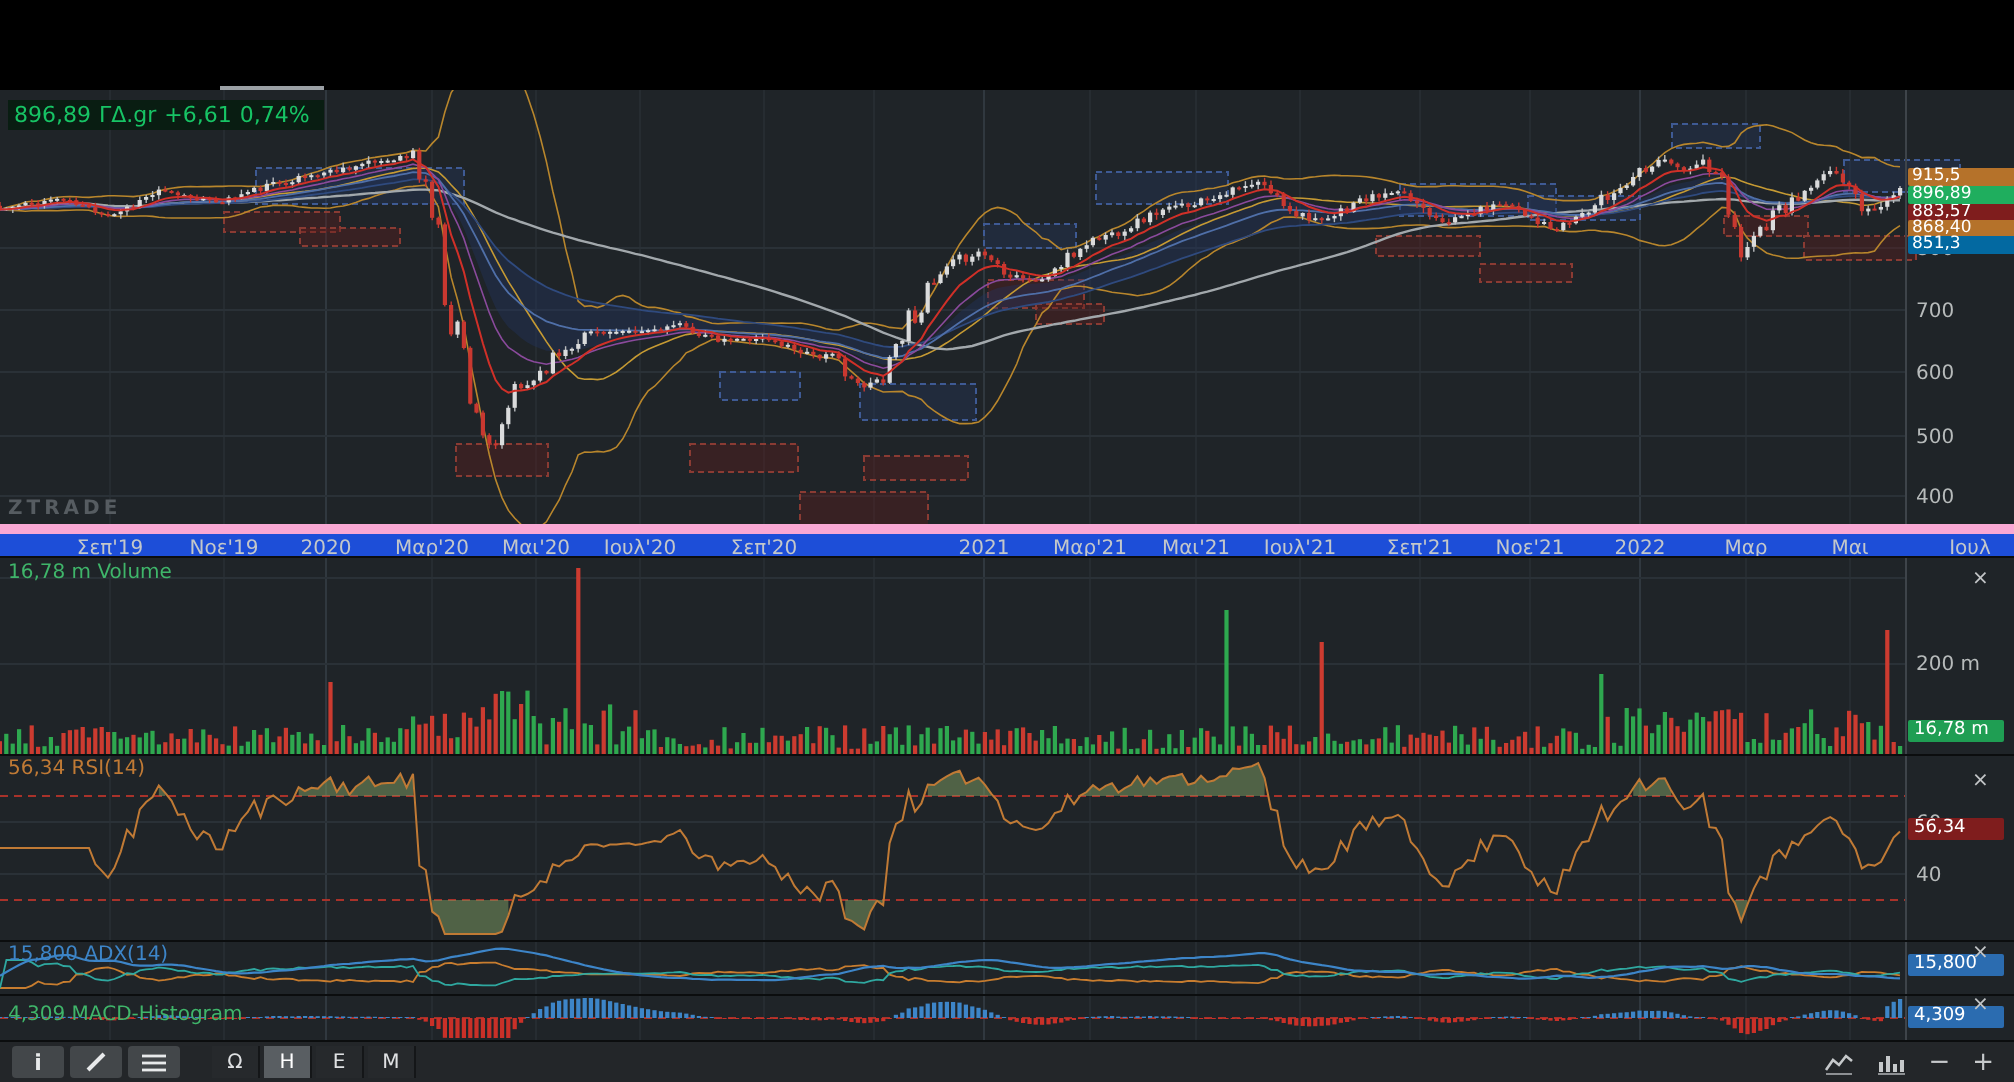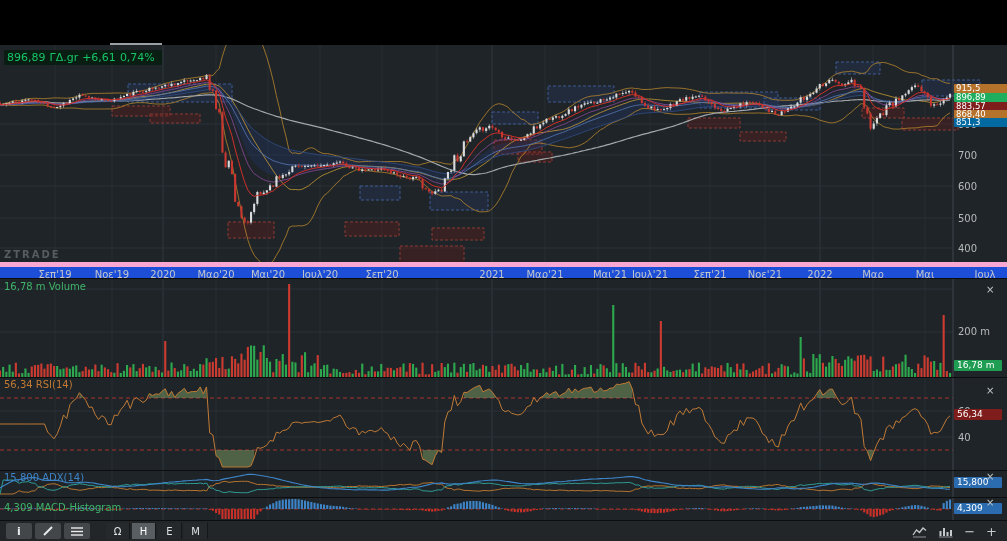--- a/index.html
+++ b/index.html
@@ -719,21 +719,21 @@
       <span style="left: 55px;">Σεπ'19</span>
       <span style="left: 112px;">Νοε'19</span>
       <span style="left: 163px;">2020</span>
       <span style="left: 216px;">Μαρ'20</span>
       <span style="left: 268px;">Μαι'20</span>
       <span style="left: 320px;">Ιουλ'20</span>
       <span style="left: 382px;">Σεπ'20</span>
       <span style="left: 437px; margin-top: 20px;">Νοε'20</span>
       <span style="left: 492px;">2021</span>
       <span style="left: 545px;">Μαρ'21</span>
-      <span style="left: 598px; margin-left: 12px;">Μαι'21</span>
+      <span style="left: 598px;">Μαι'21</span>
       <span style="left: 650px;">Ιουλ'21</span>
       <span style="left: 710px;">Σεπ'21</span>
       <span style="left: 765px;">Νοε'21</span>
       <span style="left: 820px;">2022</span>
       <span style="left: 873px;">Μαρ</span>
       <span style="left: 925px;">Μαι</span>
       <span style="left: 985px;">Ιουλ</span>
     </div>
 
   <div class="panel" id="p-vol">

